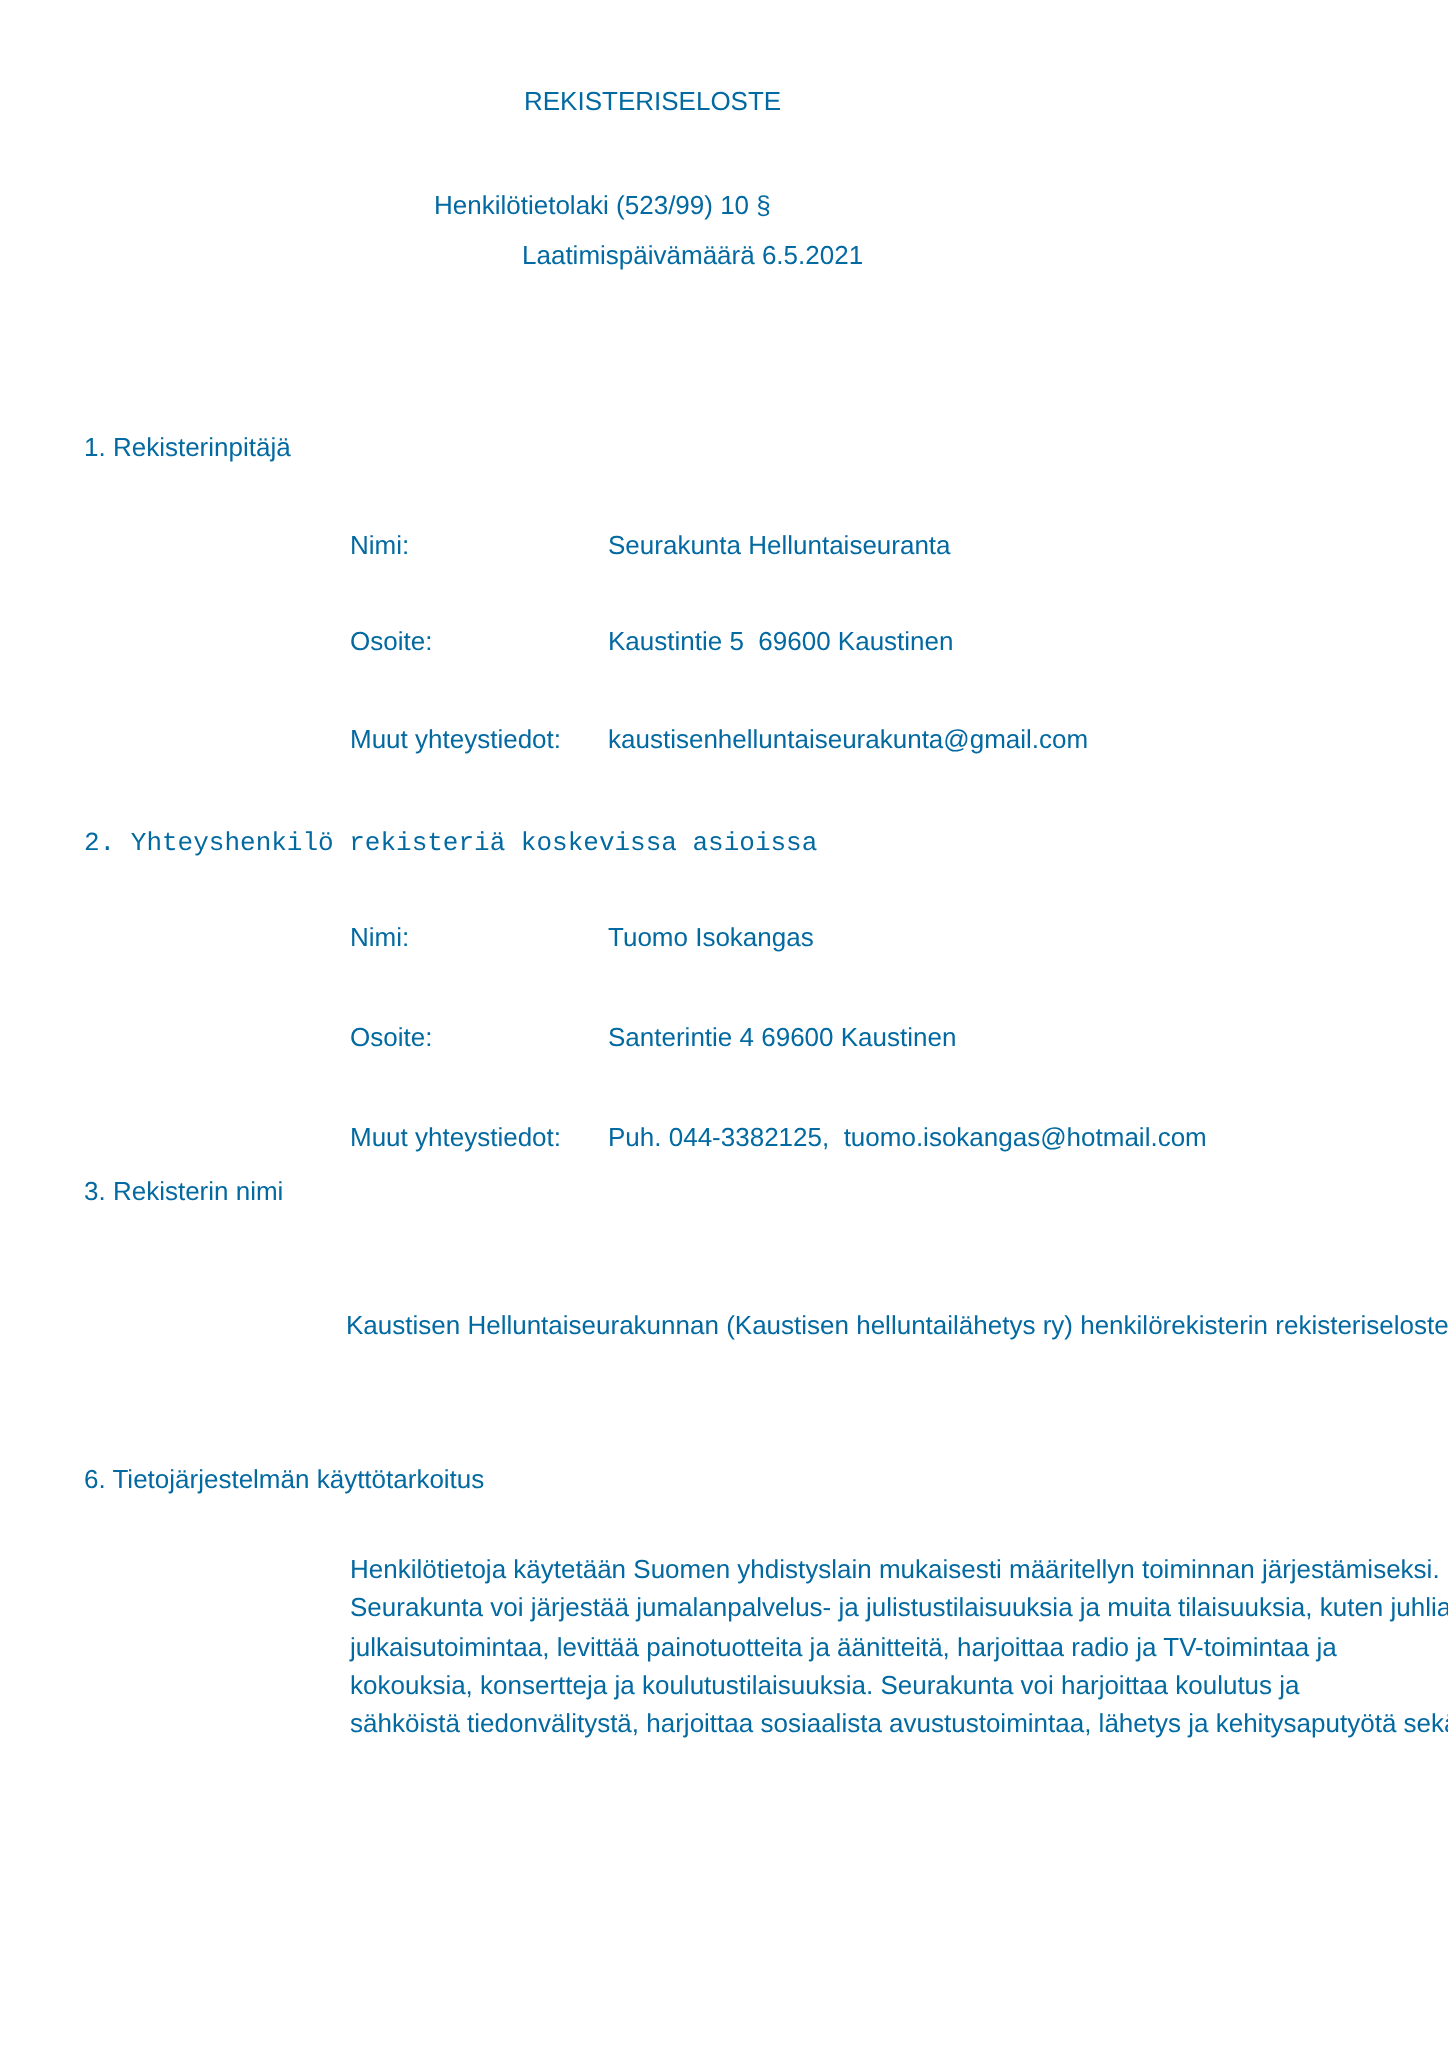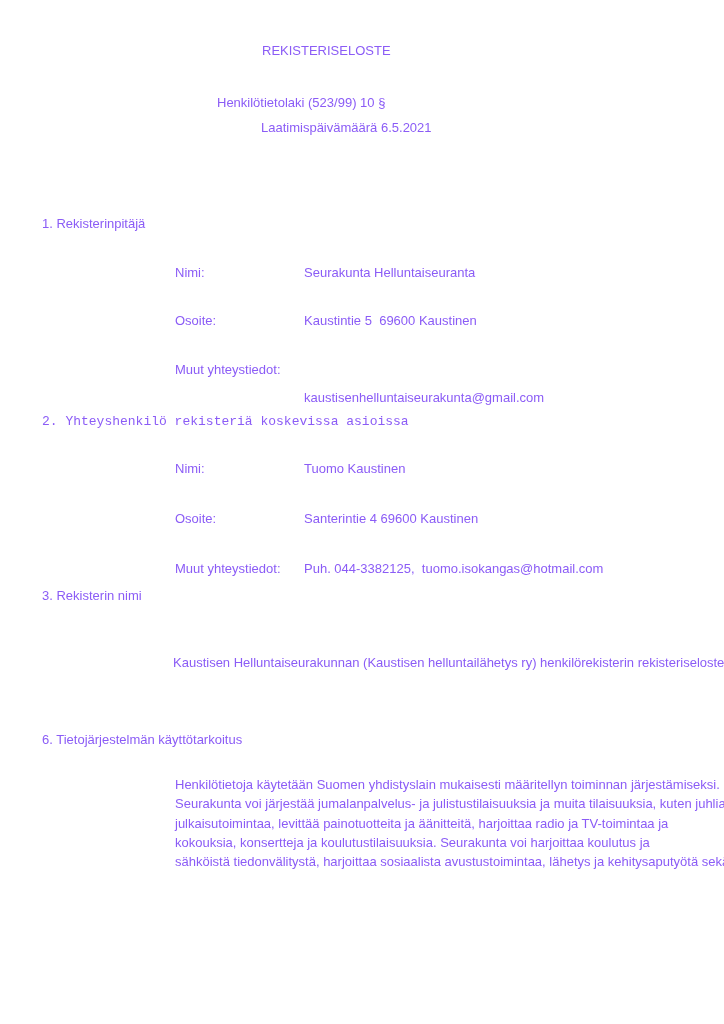--- a/index.html
+++ b/index.html
@@ -8,21 +8,21 @@
     background: #ffffff;
   }
   .page {
     position: relative;
     width: 724px;
     height: 1024px;
     background: #ffffff;
     overflow: hidden;
     font-family: "Liberation Sans", "DejaVu Sans", sans-serif;
     font-size: 13px;
-    color: #8b5cf6;
+    color: #0369a1;
     font-weight: 400;
   }
   .t {
     position: absolute;
     white-space: pre;
     line-height: 15px;
   }
   .para {
     position: absolute;
     left: 175px;
@@ -42,25 +42,25 @@
   <div class="t" style="left:262px; top:43px;">REKISTERISELOSTE</div>
   <div class="t" style="left:217px; top:95px;">Henkilötietolaki (523/99) 10 §</div>
   <div class="t" style="left:261px; top:120px;">Laatimispäivämäärä 6.5.2021</div>
 
   <div class="t" style="left:42px; top:216px;">1. Rekisterinpitäjä</div>
   <div class="t" style="left:175px; top:265px;">Nimi:</div>
   <div class="t" style="left:304px; top:265px;">Seurakunta Helluntaiseuranta</div>
   <div class="t" style="left:175px; top:313px;">Osoite:</div>
   <div class="t" style="left:304px; top:313px;">Kaustintie 5  69600 Kaustinen</div>
   <div class="t" style="left:175px; top:362px;">Muut yhteystiedot:</div>
-  <div class="t" style="left:304px; top:362px;margin-top:28px;">kaustisenhelluntaiseurakunta@gmail.com</div>
+  <div class="t" style="left:304px; top:362px;">kaustisenhelluntaiseurakunta@gmail.com</div>
 
   <div class="t" style="left:42px; top:414px;font-family:Liberation Mono, monospace;">2. Yhteyshenkilö rekisteriä koskevissa asioissa</div>
   <div class="t" style="left:175px; top:461px;">Nimi:</div>
-  <div class="t" style="left:304px; top:461px;">Tuomo Kaustinen</div>
+  <div class="t" style="left:304px; top:461px;">Tuomo Isokangas</div>
   <div class="t" style="left:175px; top:511px;">Osoite:</div>
   <div class="t" style="left:304px; top:511px;">Santerintie 4 69600 Kaustinen</div>
   <div class="t" style="left:175px; top:561px;">Muut yhteystiedot:</div>
   <div class="t" style="left:304px; top:561px;">Puh. 044-3382125,  tuomo.isokangas@hotmail.com</div>
 
   <div class="t" style="left:42px; top:588px;">3. Rekisterin nimi</div>
   <div class="t" style="left:173px; top:655px;">Kaustisen Helluntaiseurakunnan (Kaustisen helluntailähetys ry) henkilörekisterin rekisteriseloste</div>
 
   <div class="t" style="left:42px; top:732px;">6. Tietojärjestelmän käyttötarkoitus</div>
   <div class="para">

